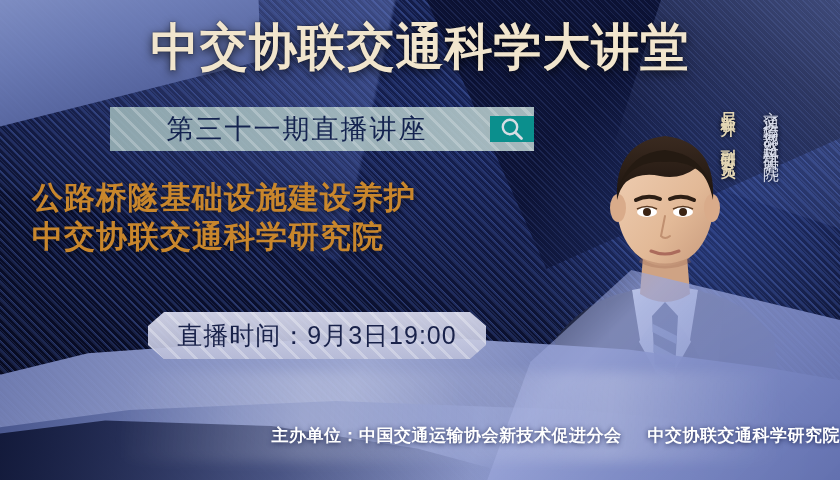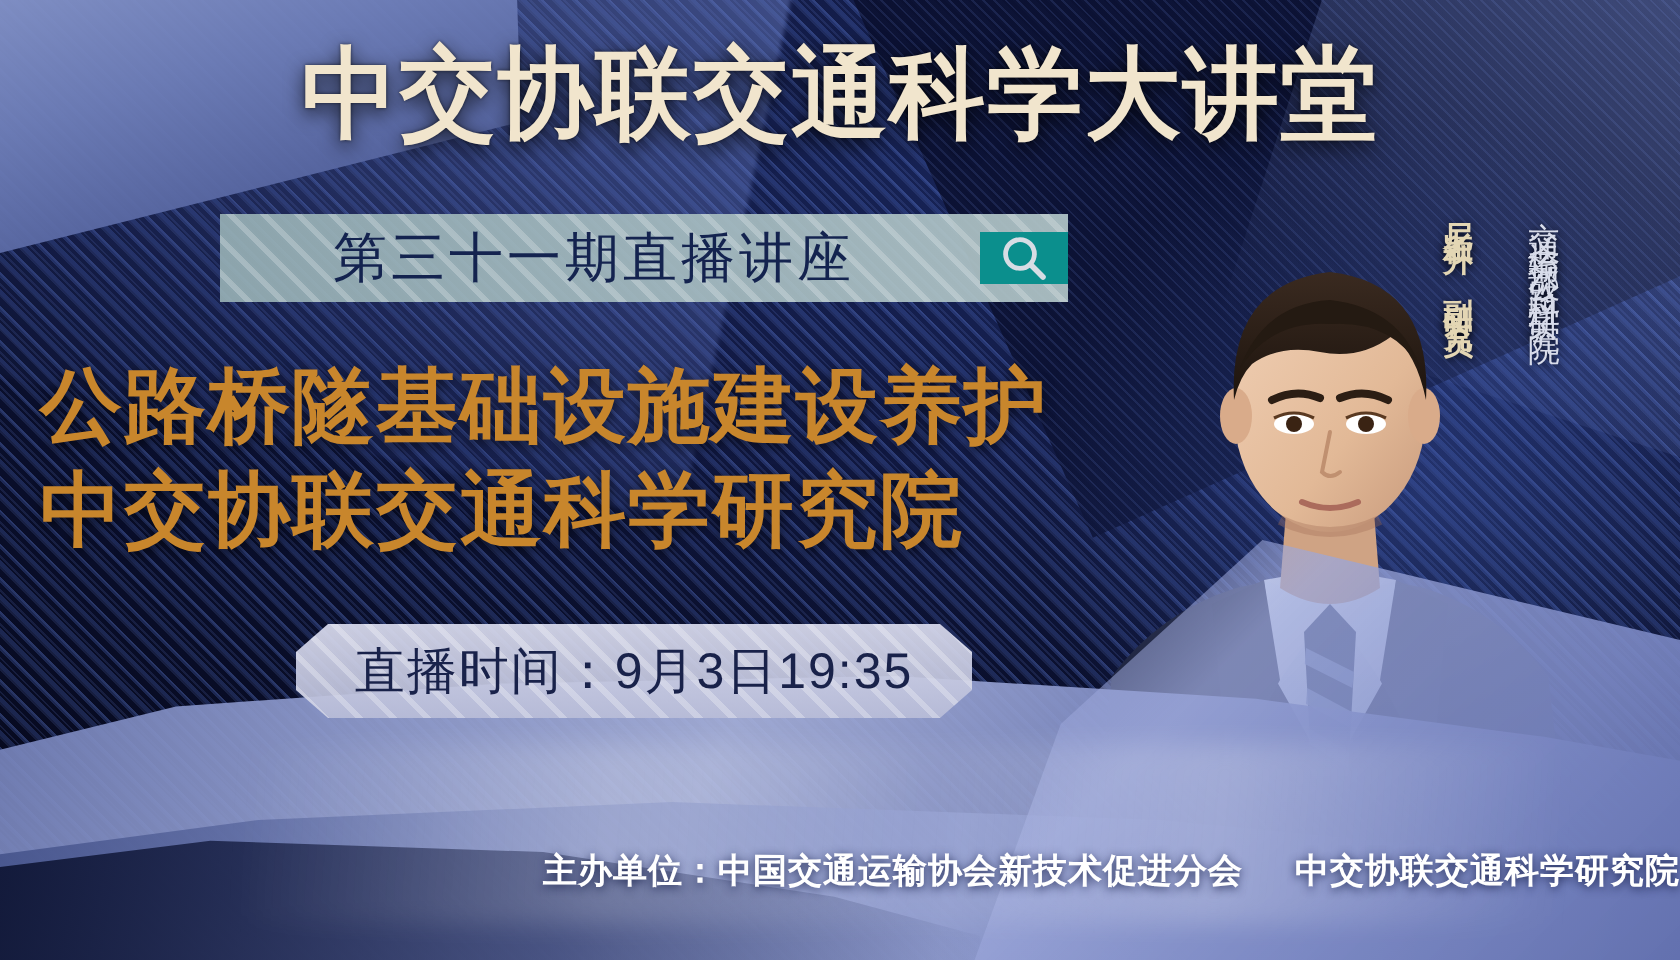--- a/index.html
+++ b/index.html
@@ -116,22 +116,22 @@
     font-size:27px;font-weight:500;color:#14234f;letter-spacing:2px;
     position:relative;z-index:2;padding-right:6px;
   }
   .search-box{
     width:44px;flex:0 0 44px;background:#0b8f8d;
     display:flex;align-items:center;justify-content:center;position:relative;z-index:2;
   }
   .search-box svg{display:block;}
   
   .topic{
-    position:absolute;left:20px;top:178px;width:545px;
-    color:#c8862c;font-size:41px;font-weight:bold;line-height:1.26;
+    position:absolute;left:32px;top:178px;width:545px;
+    color:#c8862c;font-size:31px;font-weight:bold;line-height:1.26;
     letter-spacing:1px;
     text-shadow:0 2px 6px rgba(0,0,0,.55);
   }
   .topic div{white-space:nowrap;}
   
   .time-badge{
     position:absolute;left:148px;top:312px;width:338px;height:47px;
     background:linear-gradient(180deg,rgba(214,216,235,.94),rgba(185,189,216,.92));
     clip-path:polygon(16px 0,calc(100% - 16px) 0,100% 14px,100% calc(100% - 14px),calc(100% - 16px) 100%,16px 100%,0 calc(100% - 14px),0 14px);
     display:flex;align-items:center;justify-content:center;
@@ -276,21 +276,21 @@
     </div>
   </div>
 
   <div class="topic">
     <div>公路桥隧基础设施建设养护</div>
     <div>中交协联交通科学研究院</div>
   </div>
 
   <div class="time-badge">
     <div class="stripe-overlay"></div>
-    <div class="time-text">直播时间：9月3日19:35</div>
+    <div class="time-text">直播时间：9月3日19:00</div>
   </div>
 
   <div class="vtext vtext-name">尼颖升 副研究员</div>
   <div class="vtext vtext-org">交通运输部公路科学研究院</div>
 
   <div class="footer">
     <span>主办单位：中国交通运输协会新技术促进分会</span><span class="gap"></span><span>中交协联交通科学研究院</span>
   </div>
 
 </div>

